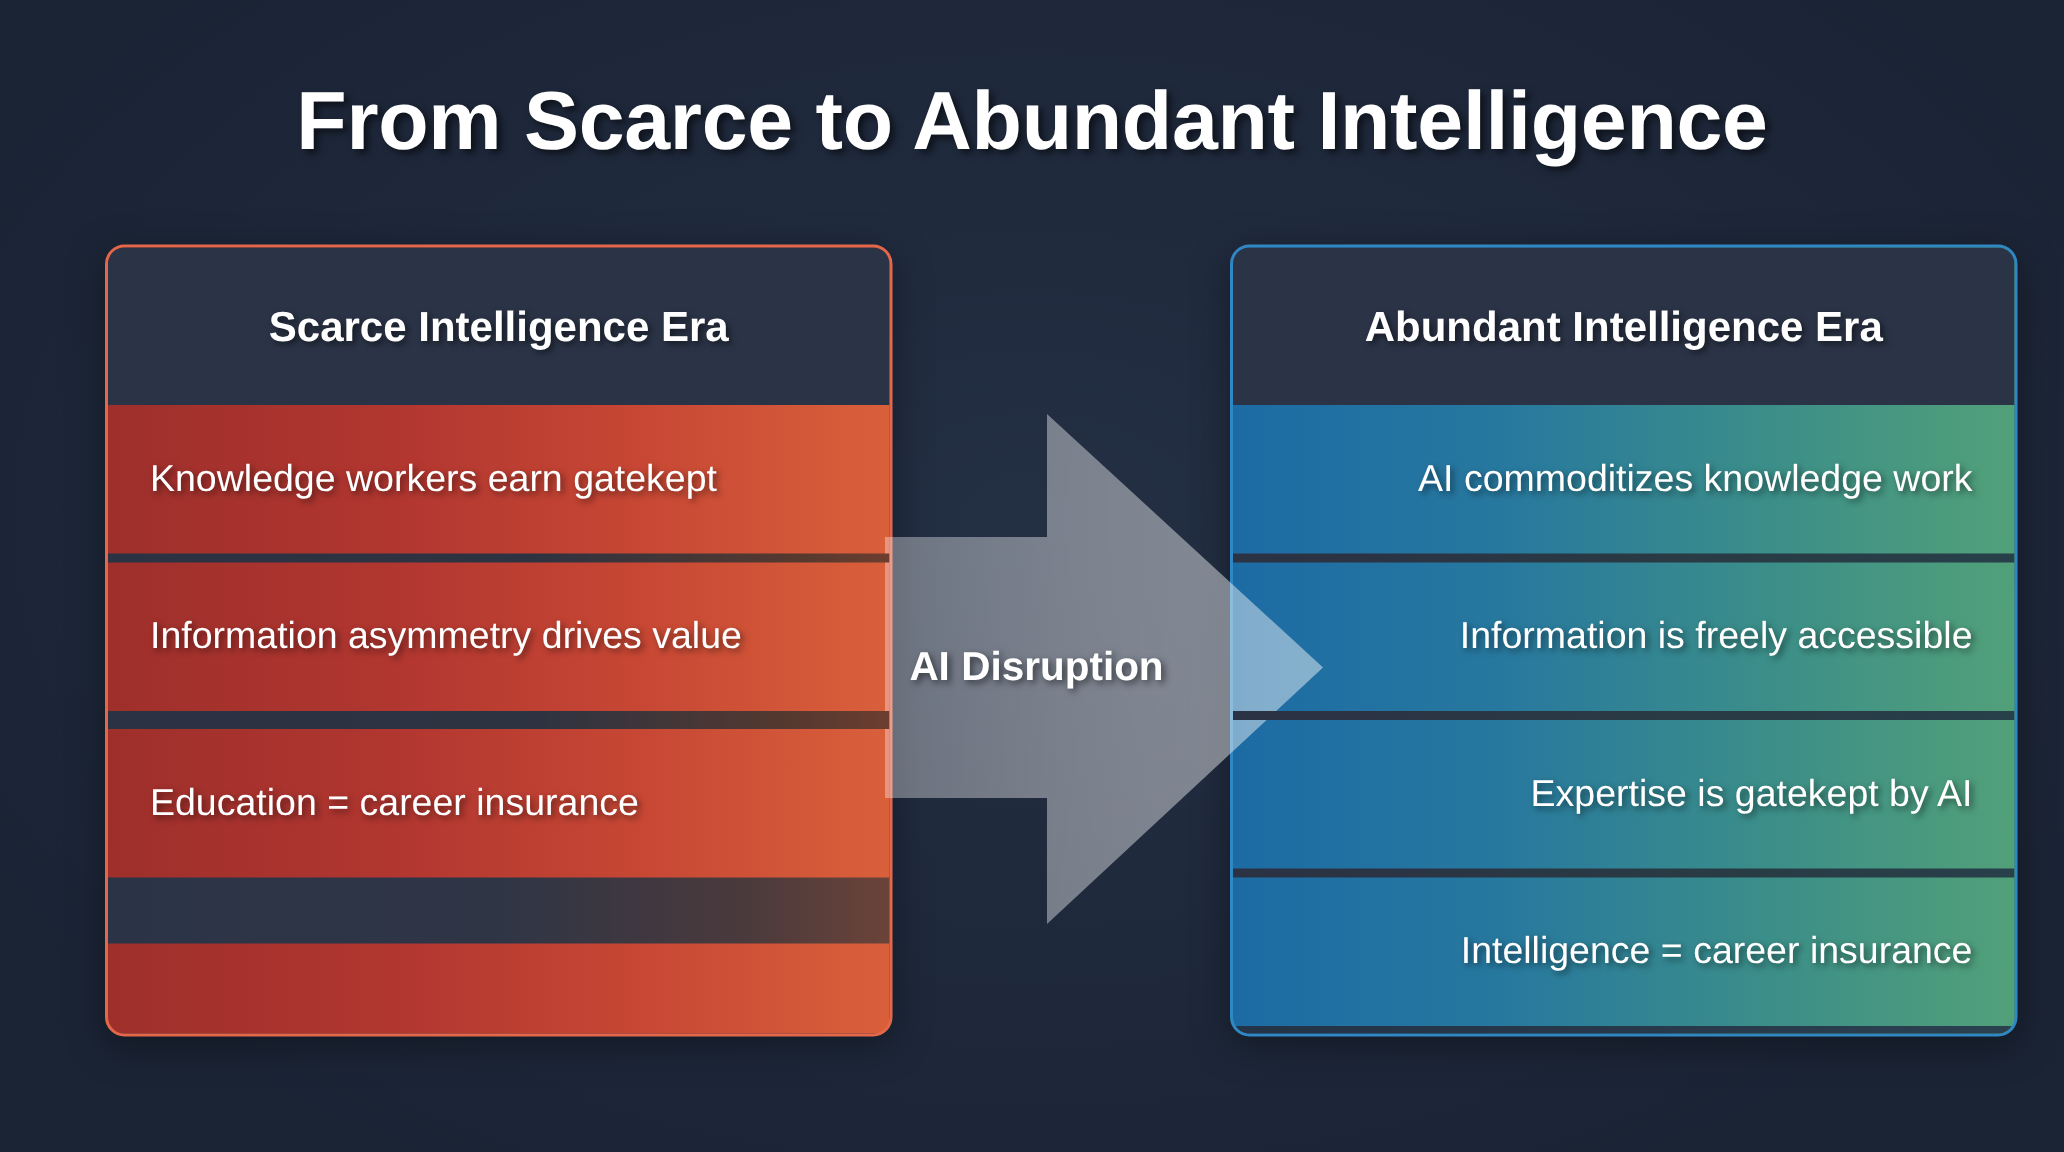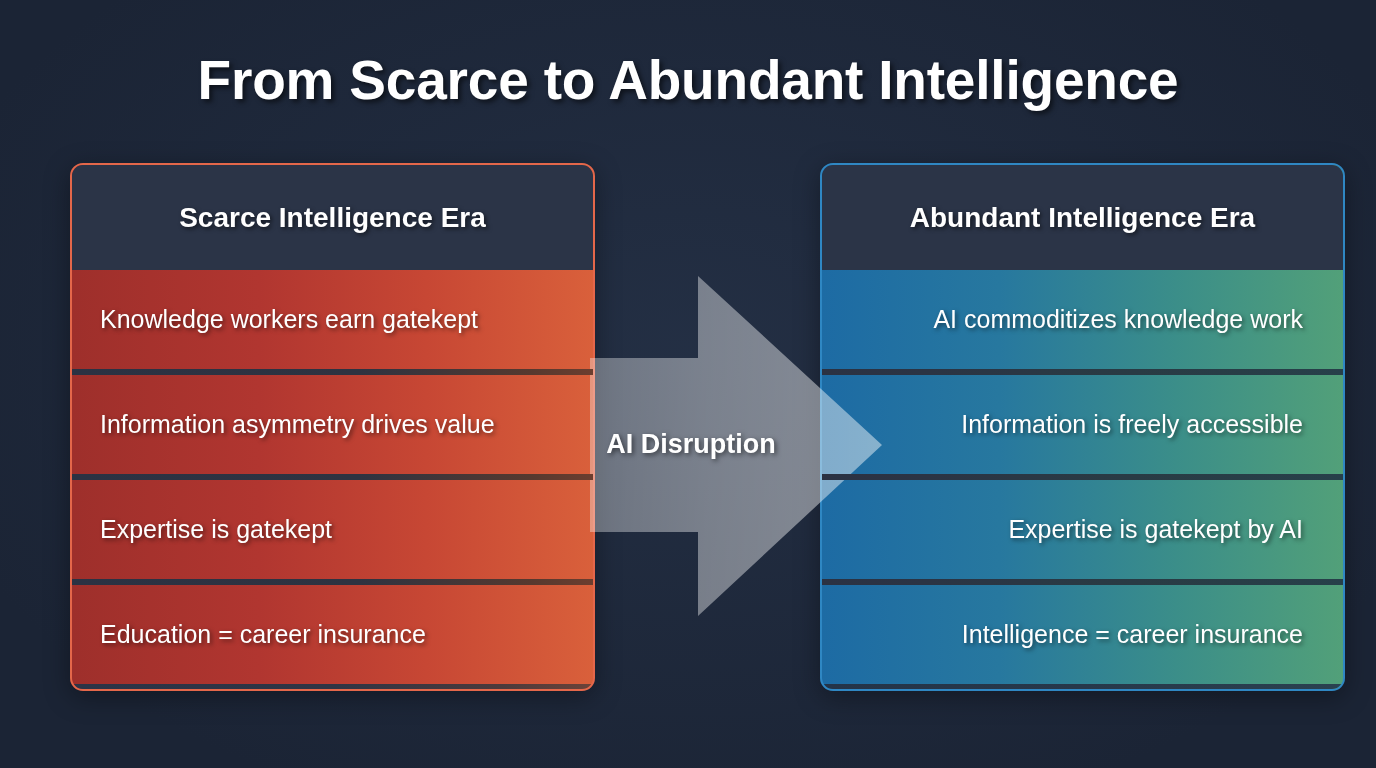--- a/index.html
+++ b/index.html
@@ -110,21 +110,21 @@
   }
 
   .panel-row {
     height: 99px;
     display: flex;
     align-items: center;
     position: relative;
   }
 
   .panel-left .panel-row { justify-content: flex-start; padding-left: 28px; }
-  .panel-right .panel-row { justify-content: flex-end; padding-right: 40px; }
+  .panel-right .panel-row { justify-content: flex-end; padding-right: 28px; }
 
   .panel-row-label {
     font-size: 25px;
     font-weight: normal;
     color: #ffffff;
     text-shadow: 2px 2px 4px rgba(0,0,0,0.5);
     white-space: nowrap;
   }
 
   .row-divider {
@@ -192,23 +192,20 @@
     </div>
     <div class="panel-rows">
       <div class="panel-row">
         <span class="panel-row-label">Knowledge workers earn gatekept</span>
       </div>
       <div class="row-divider"></div>
       <div class="panel-row">
         <span class="panel-row-label">Information asymmetry drives value</span>
       </div>
       <div class="row-divider"></div>
-      <div class="panel-row">
-        <span class="panel-row-label">Expertise is gatekept</span>
-      </div>
       <div class="row-divider"></div>
       <div class="panel-row">
         <span class="panel-row-label">Education = career insurance</span>
       </div>
     </div>
     <div class="panel-footer"></div>
   </div>
 
   <div class="panel panel-right">
     <div class="panel-header">

